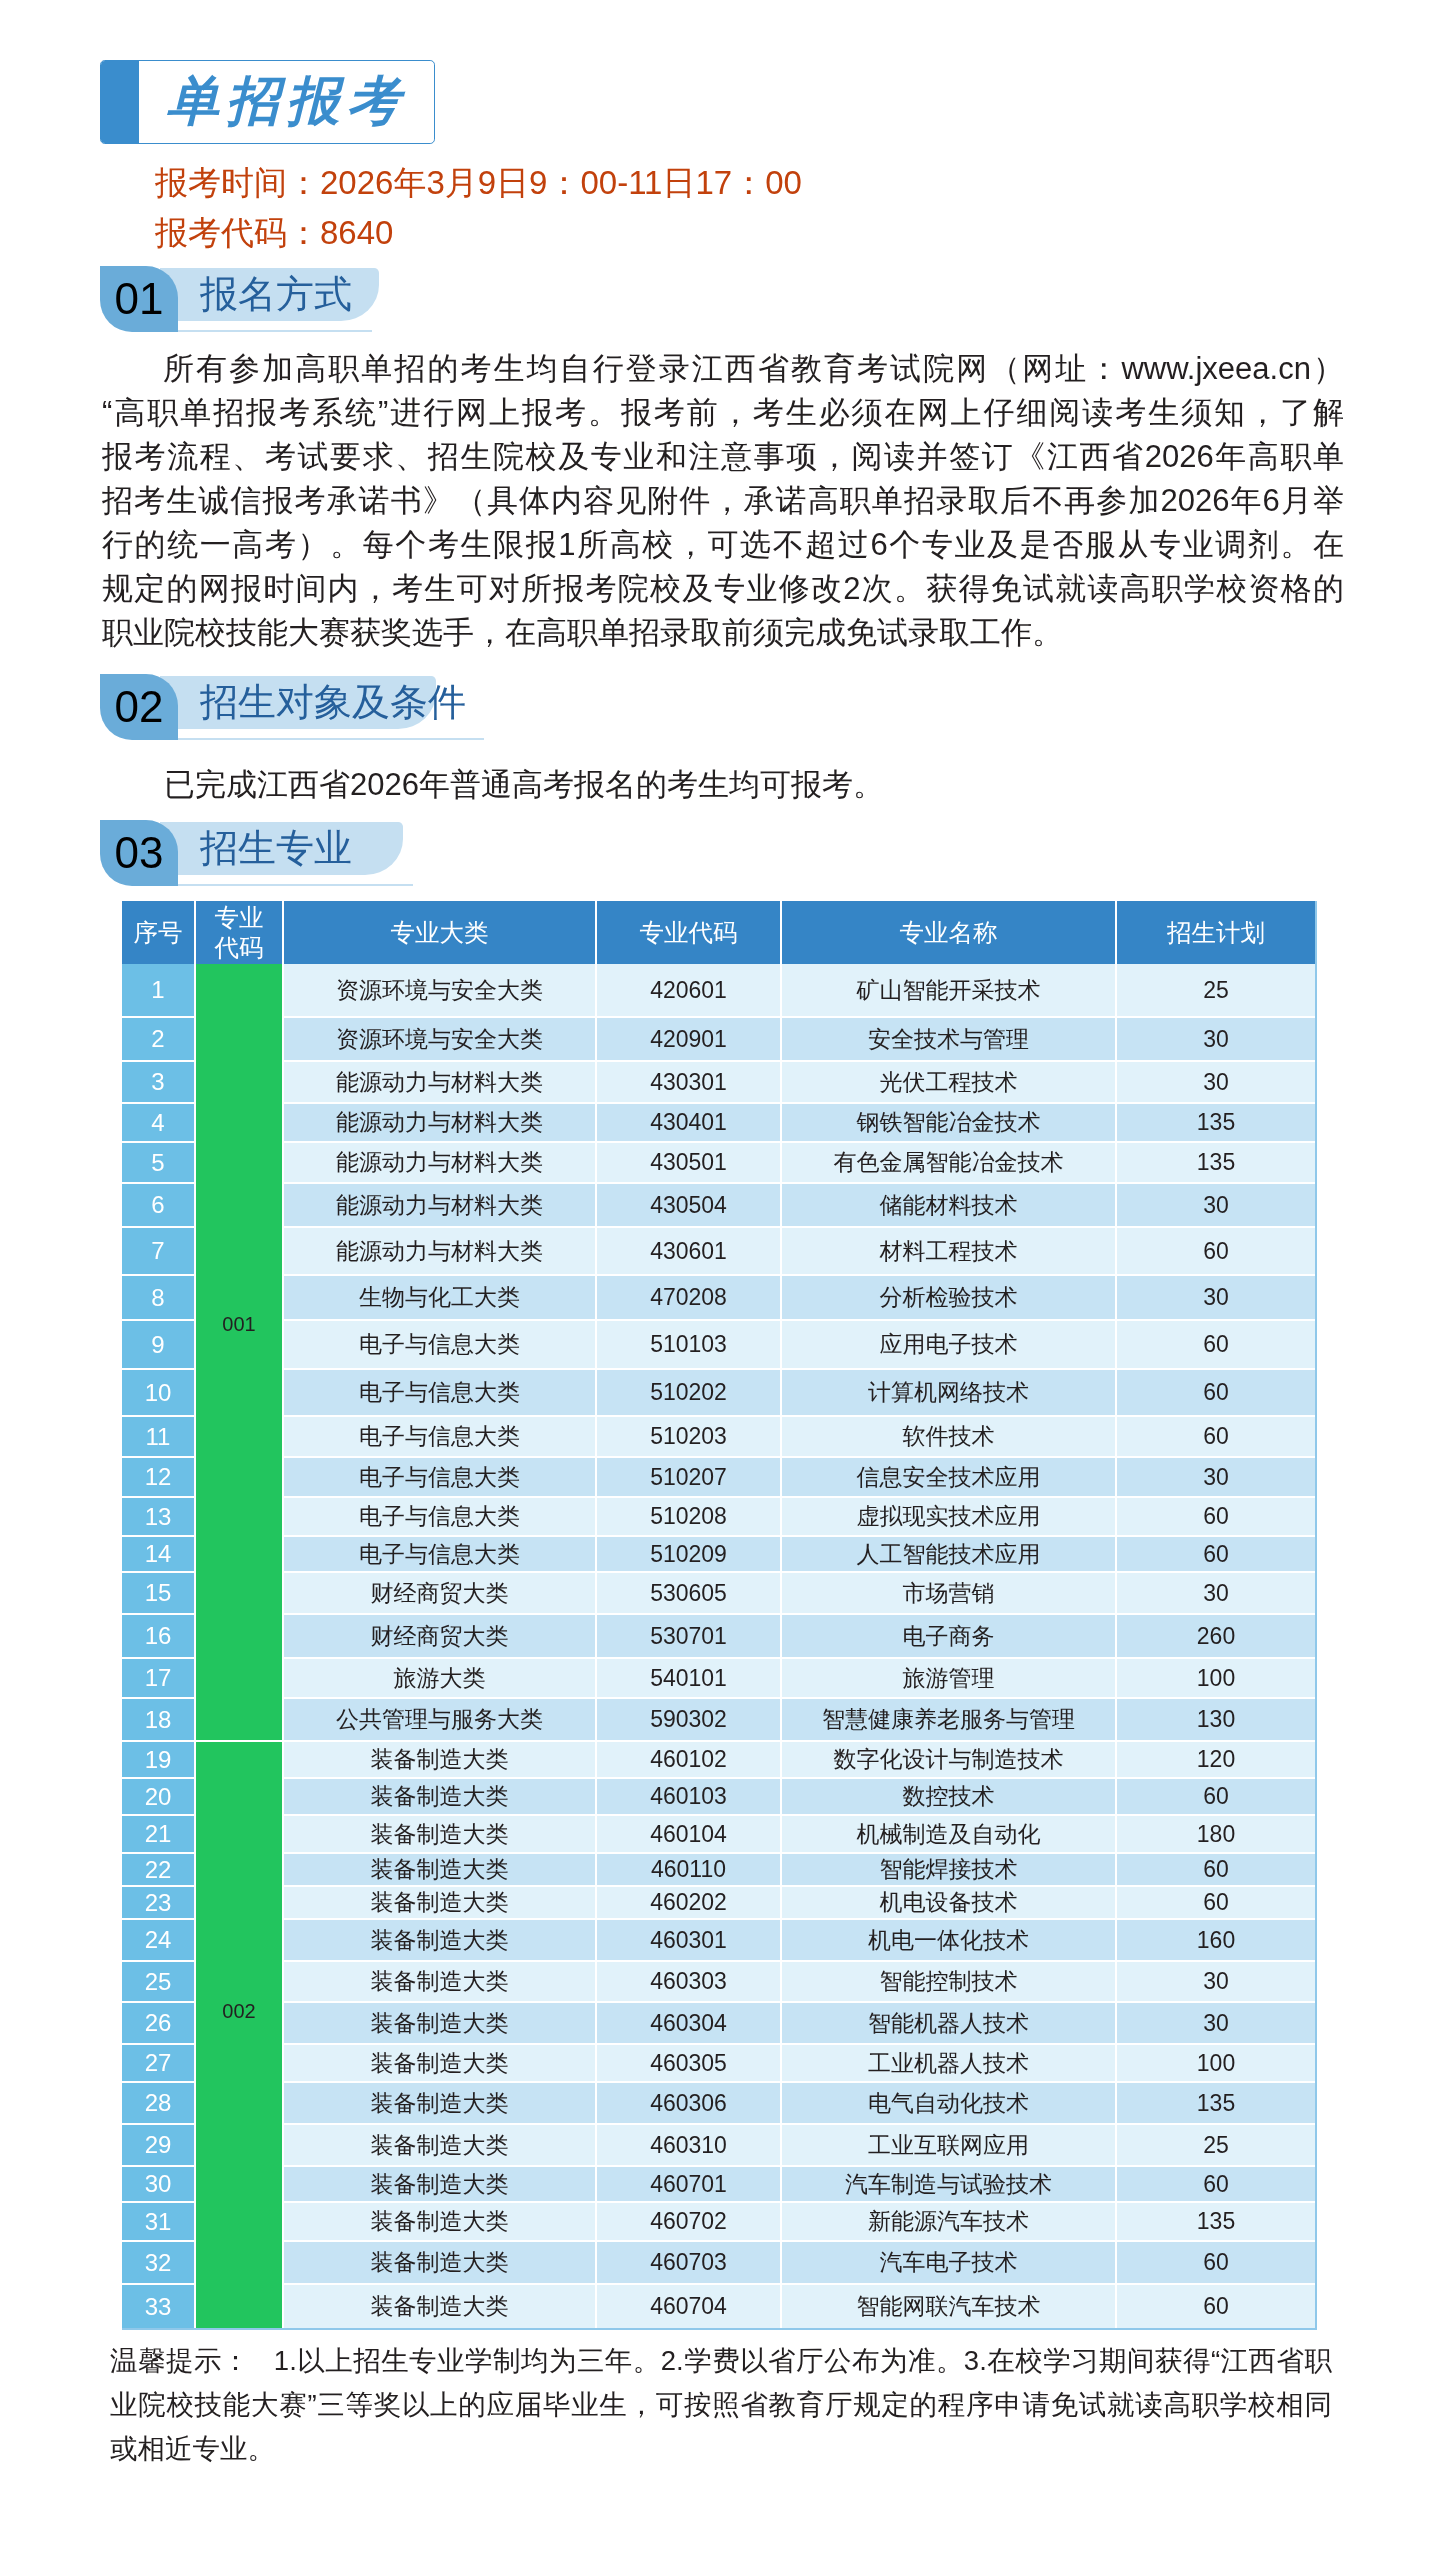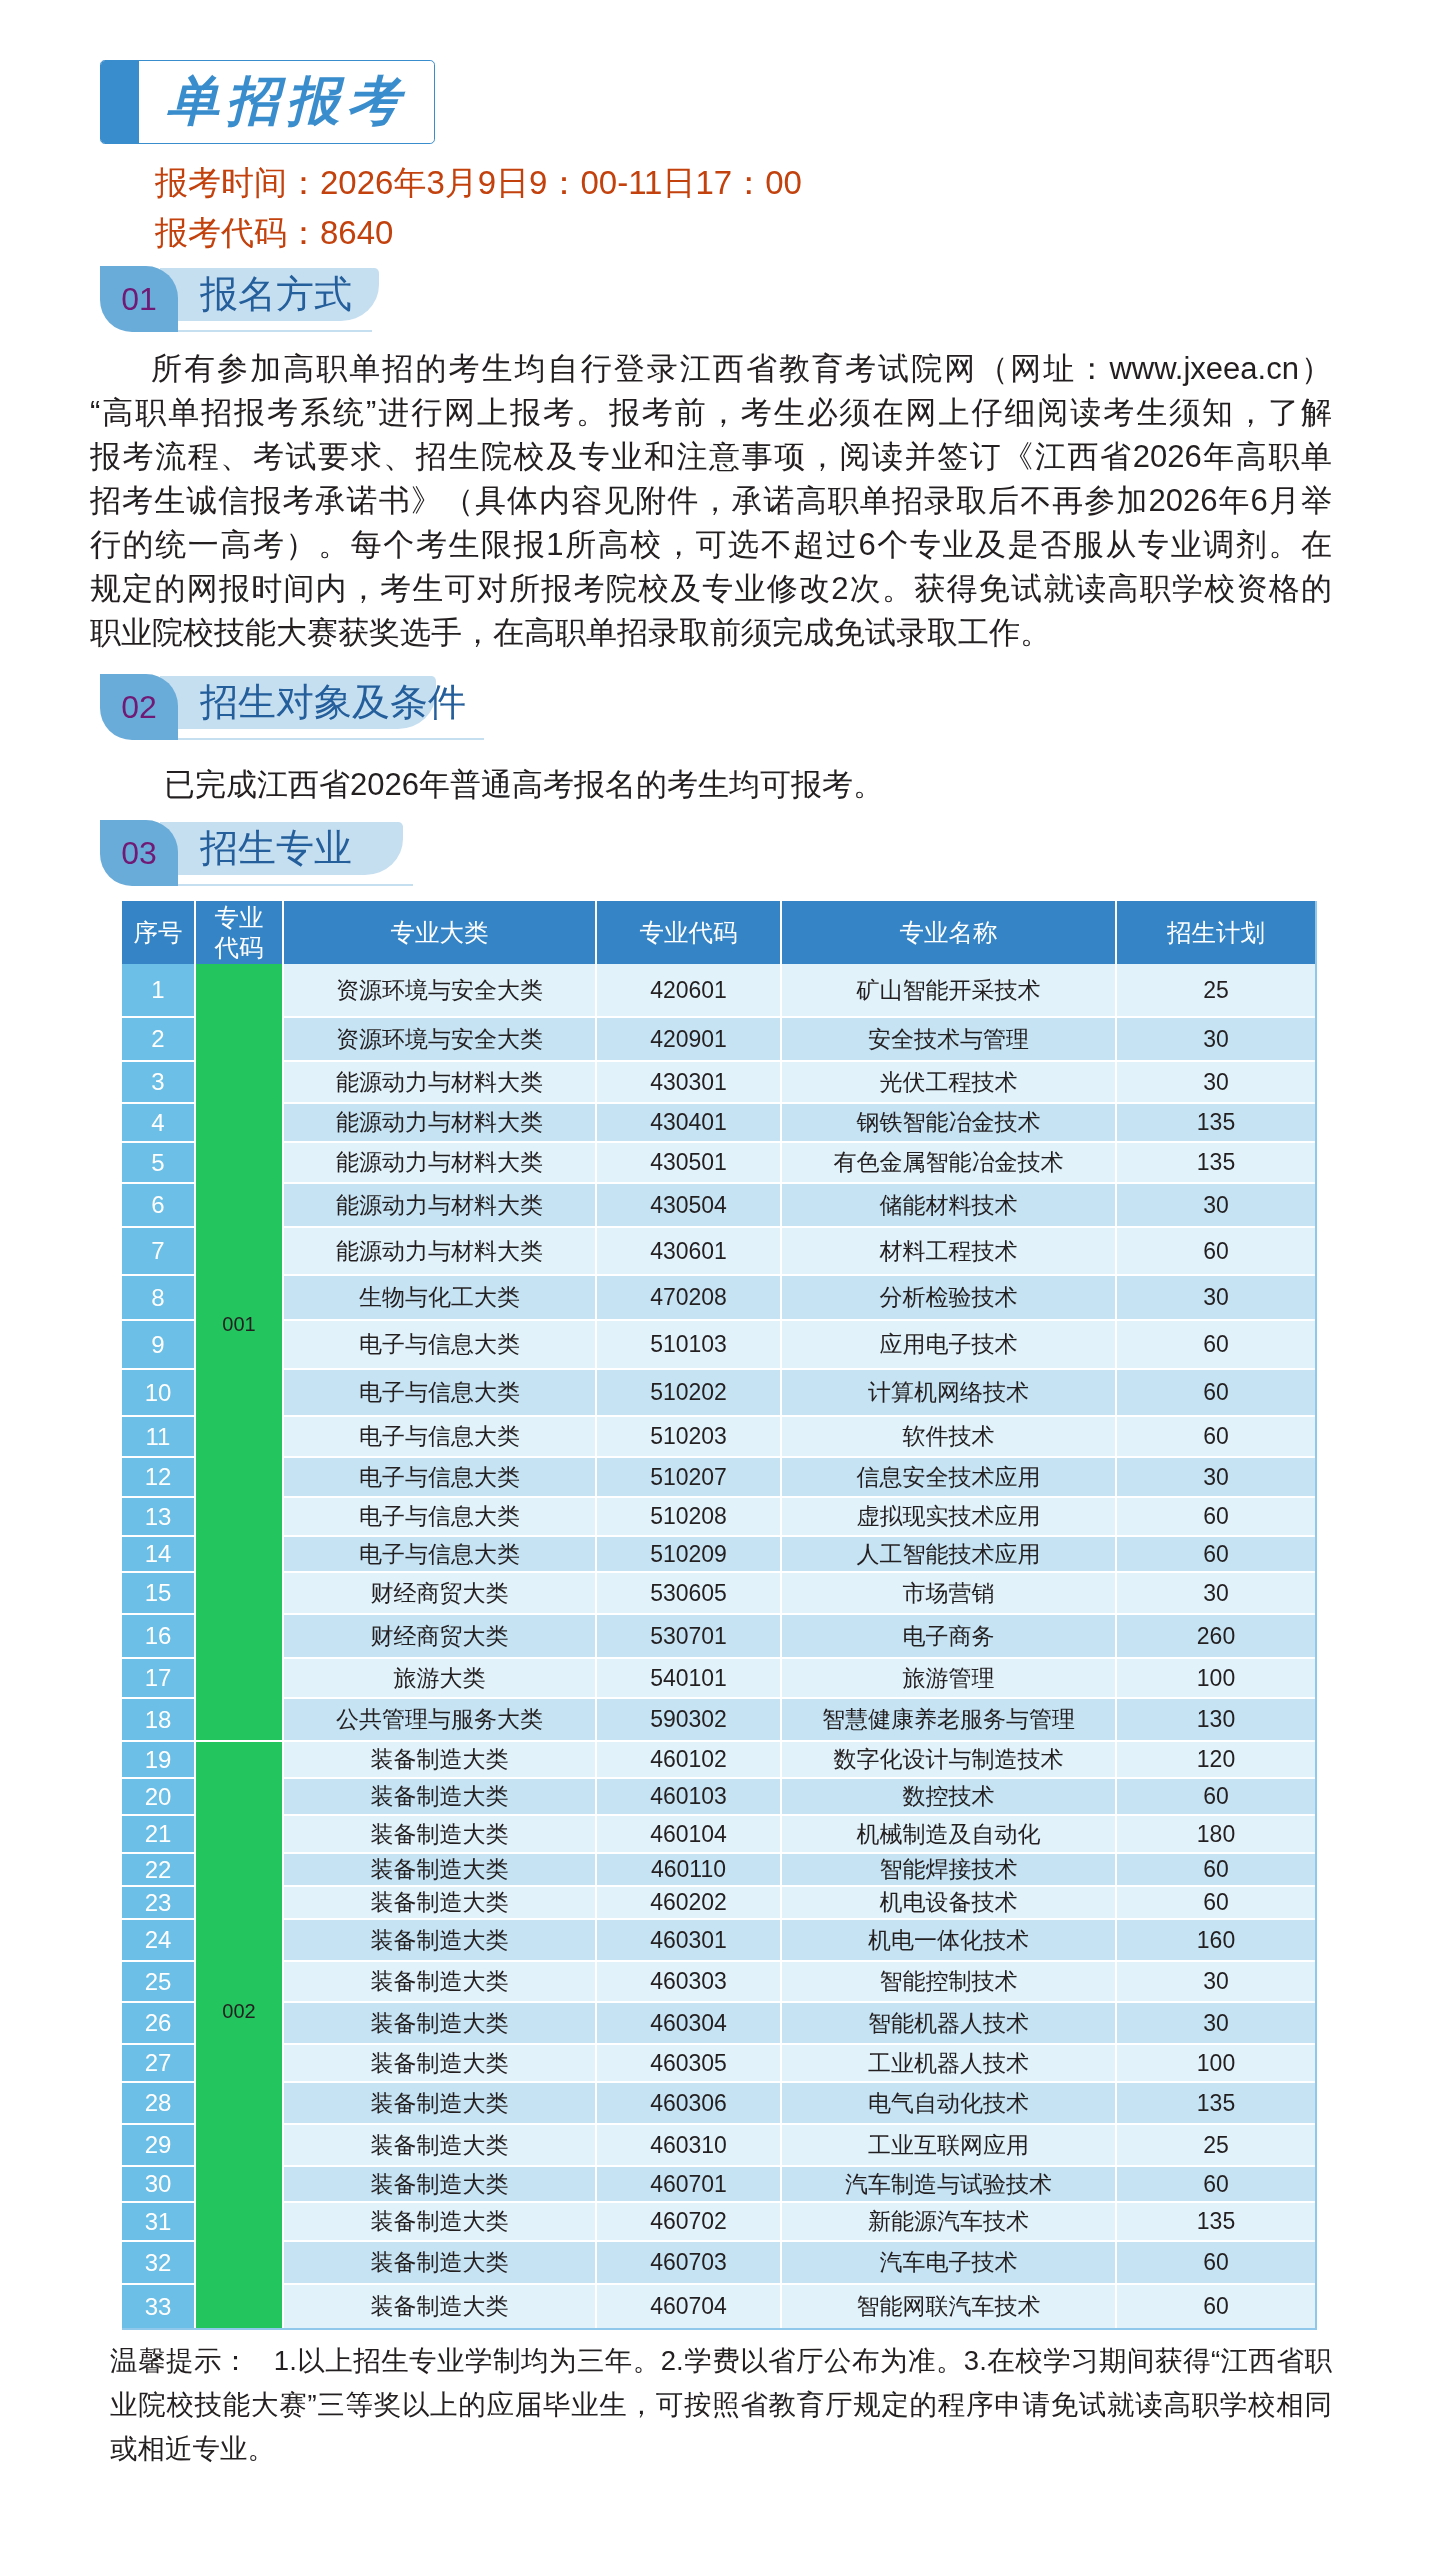--- a/index.html
+++ b/index.html
@@ -28,39 +28,39 @@
     position: absolute; left: 155px; top: 158px;
     font-size: 33px; line-height: 50px; color: #c2410c; white-space: nowrap;
   }
 
   
   .sec { position: absolute; left: 100px; height: 69px; width: 430px; }
   .sec-num {
     position: absolute; left: 0; top: 0; width: 78px; height: 66px;
     background: #6aacd9; border-radius: 0 32px 0 32px;
     display: flex; align-items: center; justify-content: center;
-    color: #701a75; font-size: 32px; z-index: 2;
+    color: #000000; font-size: 44px; z-index: 2;
   }
   .sec-box {
     position: absolute; left: 60px; top: 2.4px; height: 53px; background: #c5dff1;
     border-radius: 0 4.8px 38px 0 / 0 4.8px 36px 0; z-index: 1;
   }
   .sec-title {
     position: absolute; left: 100px; top: 2.4px; height: 53px; line-height: 53px;
     font-size: 38px; color: #255f9b; z-index: 3; white-space: nowrap;
   }
   .sec-line { position: absolute; left: 77px; top: 64px; height: 1.8px; background: #c5dff1; }
 
   #sec1 { top: 266px; }  #sec1 .sec-box { width: 219px; } #sec1 .sec-line { width: 195px; }
   #sec2 { top: 674px; } #sec2 .sec-box { width: 276px; } #sec2 .sec-line { width: 307px; }
   #sec3 { top: 820px; } #sec3 .sec-box { width: 243px; } #sec3 .sec-line { width: 236px; }
 
   
   .para {
-    position: absolute; left: 90px; top: 347px; width: 1242px;
+    position: absolute; left: 102px; top: 347px; width: 1242px;
     font-size: 31px; line-height: 44px; color: #231f20;
   }
   .para .ln { text-align: justify; text-align-last: justify; height: 44px; overflow: visible; }
   .para .ln.first { padding-left: 61px; }
   .para .ln.last { text-align-last: left; }
 
   .target-text {
     position: absolute; left: 164px; top: 763px;
     font-size: 31px; line-height: 44px; white-space: nowrap;
   }

